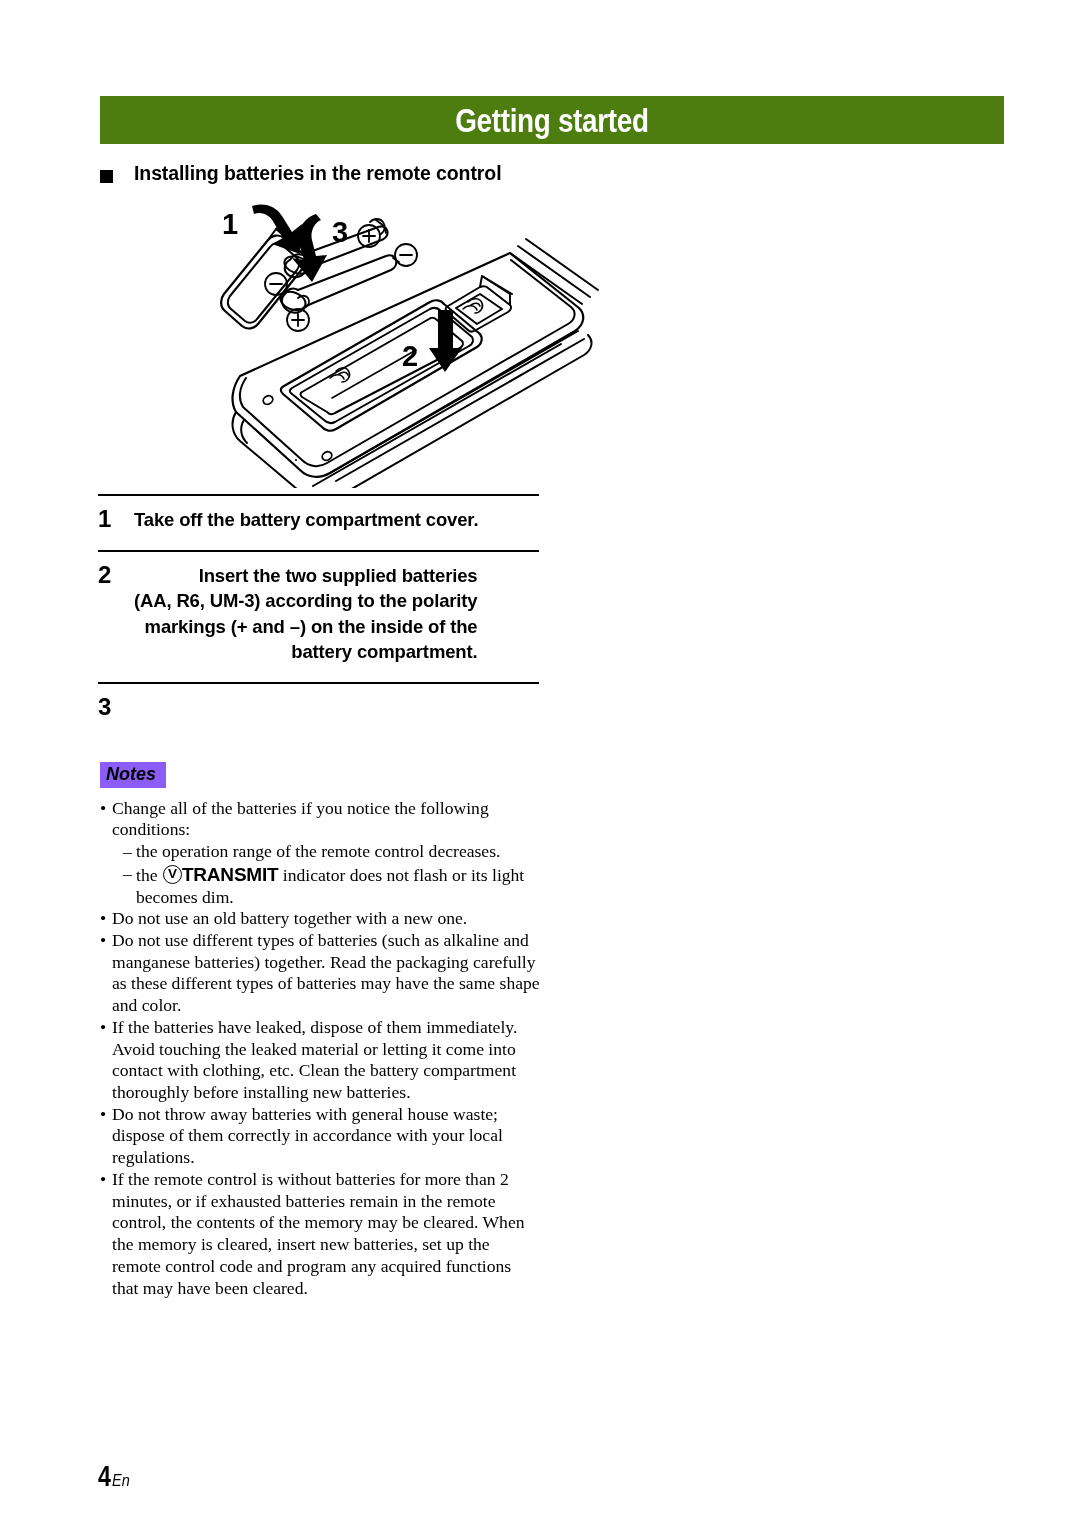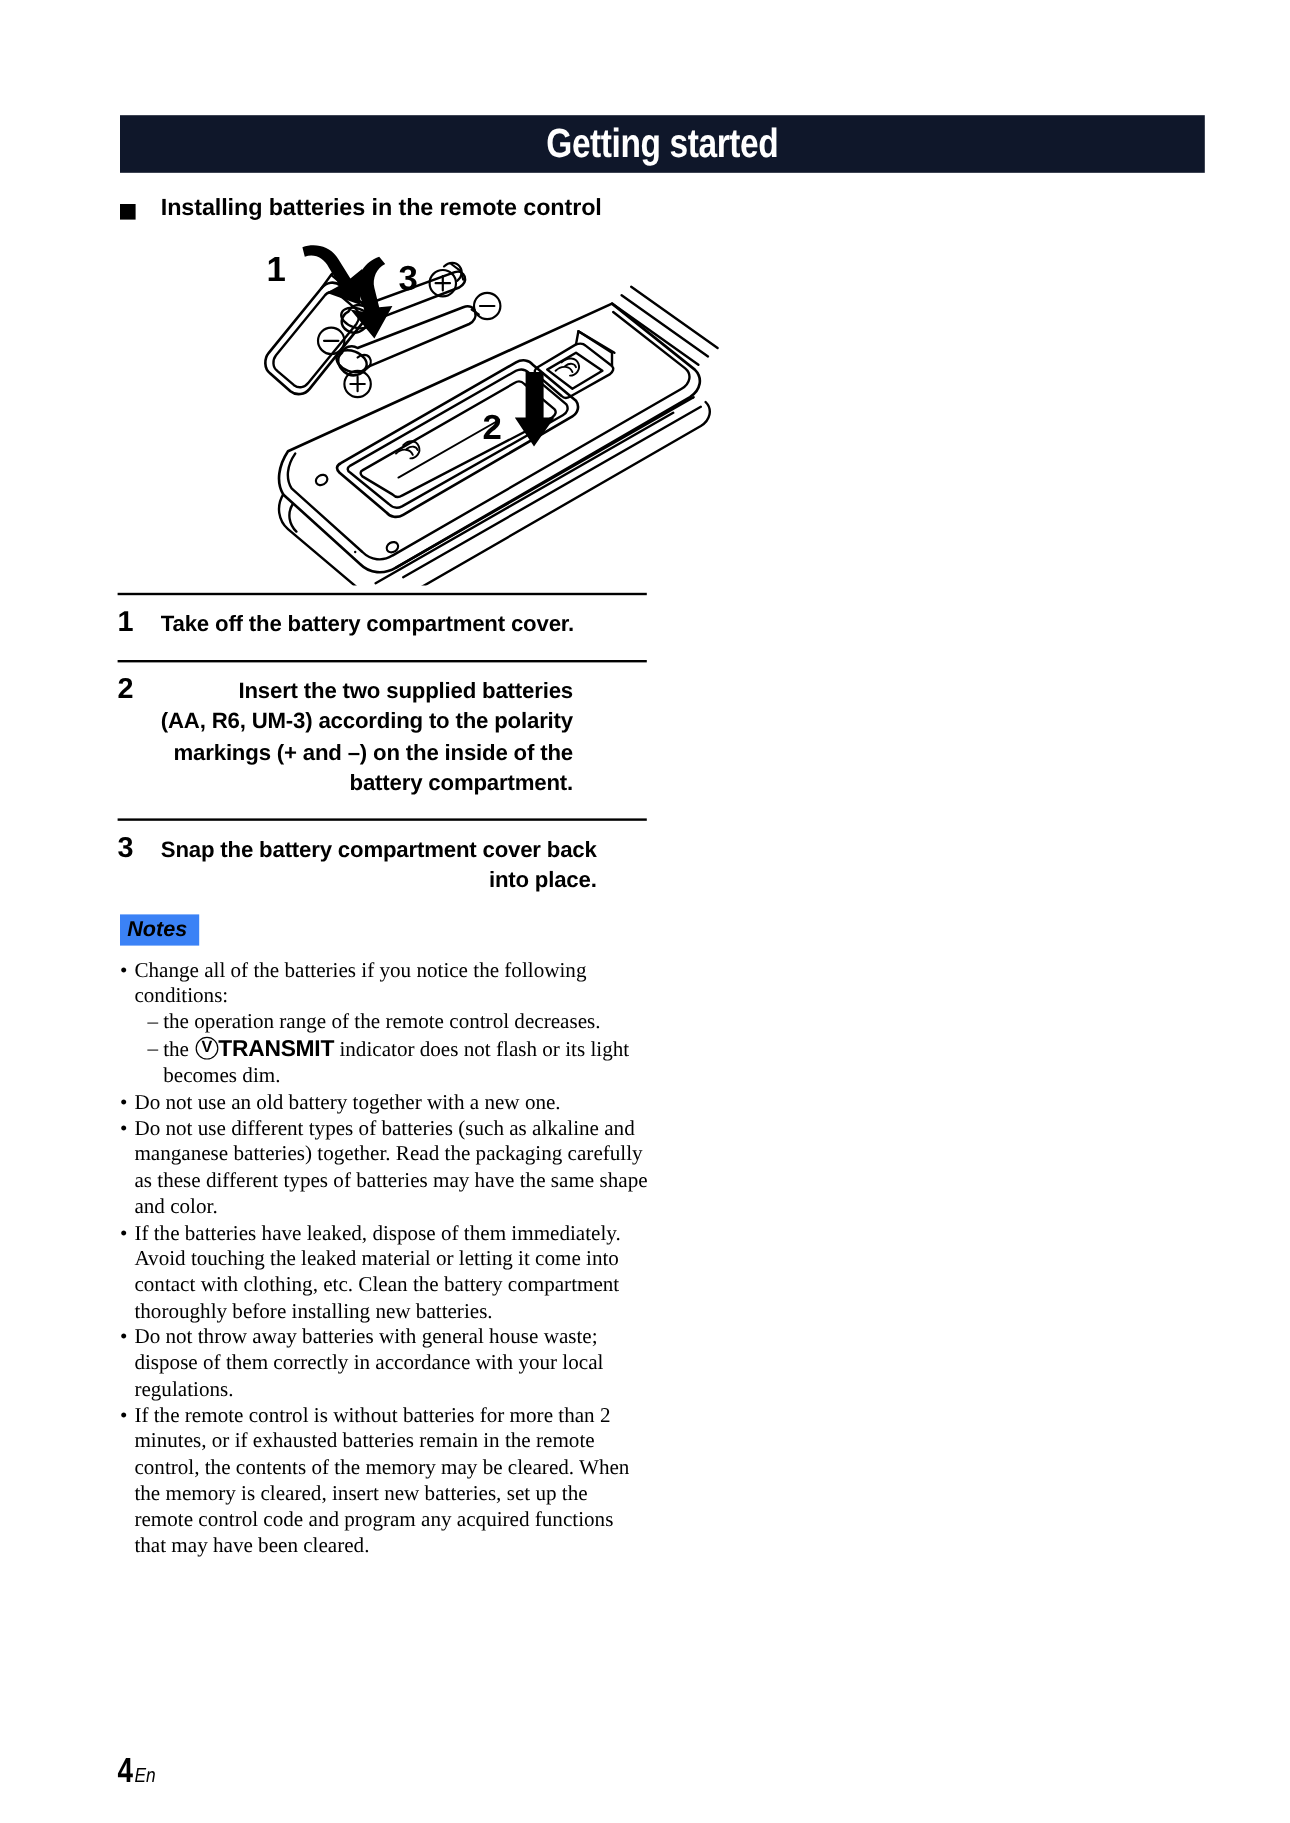--- a/index.html
+++ b/index.html
@@ -16,21 +16,21 @@
     overflow: hidden;
   }
 
   
   .banner {
     position: absolute;
     left: 100px;
     top: 96px;
     width: 904px;
     height: 48px;
-    background: #0f172a;
+    background: #4d7c0f;
     display: flex;
     align-items: center;
     justify-content: center;
   }
   .banner-title {
     color: #ffffff;
     font-family: "Liberation Sans Narrow", "Liberation Sans", sans-serif;
     font-weight: bold;
     font-size: 34px;
     letter-spacing: -0.4px;
@@ -111,21 +111,21 @@
 
   
   .notes {
     position: absolute;
     left: 100px;
     top: 762px;
     width: 440px;
   }
   .notes-label {
     display: inline-block;
-    background: #3b82f6;
+    background: #8b5cf6;
     font-family: "Liberation Sans", sans-serif;
     font-style: italic;
     font-weight: bold;
     font-size: 18px;
     padding: 2px 10px 3px 6px;
     line-height: 1.15;
   }
   .notes-list {
     margin: 10px 0 0 0;
     padding: 0;
@@ -382,24 +382,20 @@
         <p>(AA, R6, UM-3) according to the polarity</p>
         <p>markings (+ and –) on the inside of the</p>
         <p>battery compartment.</p>
       </div>
     </div>
   </div>
 
   <div class="step">
     <div class="step-row">
       <div class="step-num">3</div>
-      <div class="step-text">
-        <p>Snap the battery compartment cover back</p>
-        <p>into place.</p>
-      </div>
     </div>
   </div>
 
 </div>
 
 <div class="notes">
 
   <div class="notes-label">Notes</div>
 
   <ul class="notes-list">

